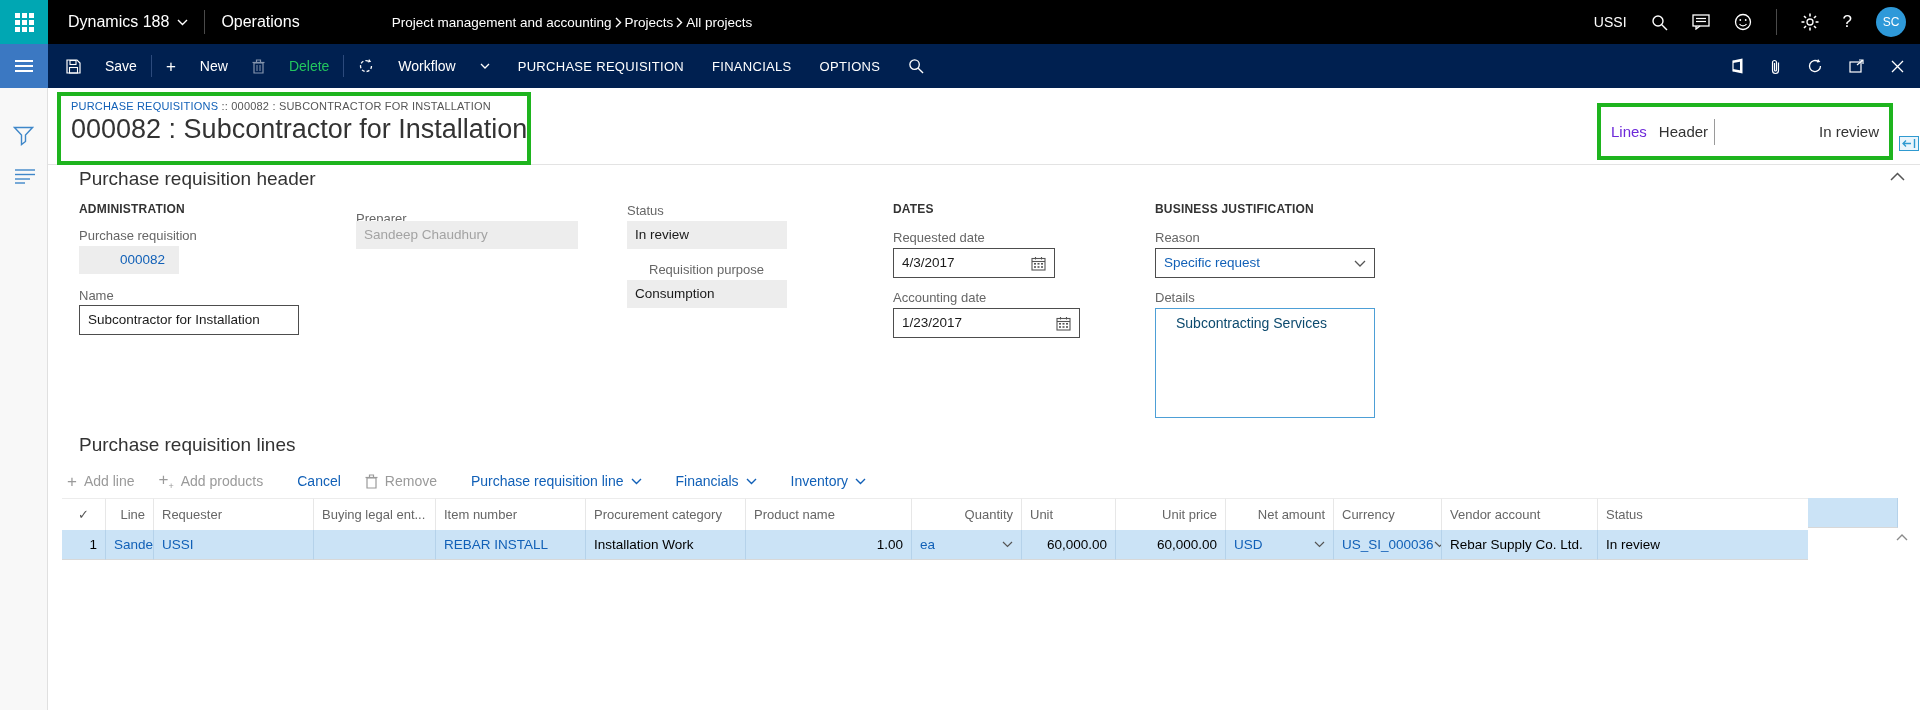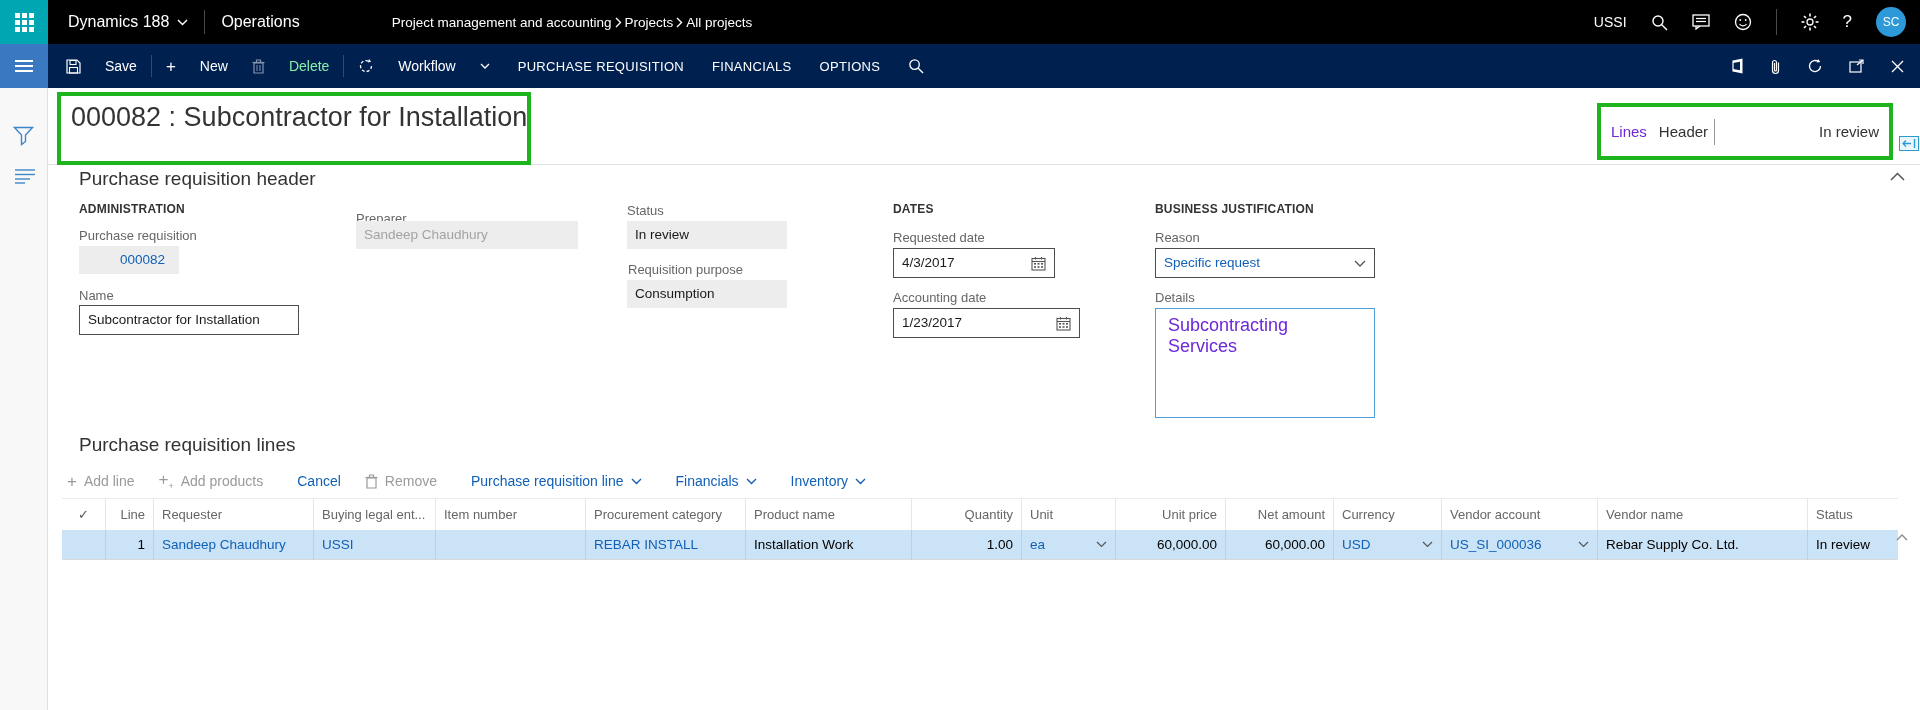--- a/index.html
+++ b/index.html
@@ -19,21 +19,21 @@
   .tb-right .sep { width:1px; height:26px; background:#4a4a4a; }
   .avatar { width:30px; height:30px; border-radius:50%; background:#2e99d9; color:#fff; font-size:12px; display:flex; align-items:center; justify-content:center; }
   .tb-icon { color:#fff; display:flex; align-items:center; cursor:pointer; }
   .help-q { font-size:17px; }
 
   
   .actionbar { position:absolute; left:0; top:44px; width:1920px; height:44px; background:#002050; display:flex; align-items:center; color:#fff; }
   .ham-btn { width:48px; height:44px; background:#3b78c2; display:flex; align-items:center; justify-content:center; flex:0 0 auto; cursor:pointer; }
   .ham i { display:block; width:18px; height:2px; background:#fff; margin:3px 0; }
   .ab-item { display:flex; align-items:center; gap:24px; font-size:14px; white-space:nowrap; cursor:pointer; }
-  .ab-item.disabled { color:#86efac; cursor:default; }
+  .ab-item.disabled { color:#22c55e; cursor:default; }
   .ab-sep { width:1px; height:22px; background:#2c4a7c; margin:0 14px; }
   .ab-tab { font-size:13px; letter-spacing:.3px; margin-left:28px; cursor:pointer; }
   .ab-right { margin-left:auto; display:flex; align-items:center; gap:26px; padding-right:16px; }
   .plus-glyph { font-size:17px; font-weight:400; line-height:1; }
 
   
   .siderail { position:absolute; left:0; top:88px; width:48px; height:622px; background:#f8f8f8; border-right:1px solid #e0e0e0; }
   .rail-icon { position:absolute; left:13px; color:#3f87c9; cursor:pointer; }
 
   
@@ -55,21 +55,21 @@
   .sec-title { position:absolute; font-size:19px; font-weight:400; color:#333; white-space:nowrap; }
   .grp-h { position:absolute; font-size:12px; font-weight:bold; color:#333; letter-spacing:.2px; }
   .f-label { position:absolute; font-size:13px; color:#666; white-space:nowrap; }
   .f-box { position:absolute; height:28px; line-height:28px; font-size:13.5px; padding:0 8px; background:#ededed; color:#1a1a1a; white-space:nowrap; overflow:hidden; }
   .f-box.linkval { color:#1160b7;padding-left:41px; }
   .f-box.dim { color:#a3a3a3; }
   .f-input { position:absolute; height:30px; line-height:28px; font-size:13.5px; padding:0 8px; background:#fff; border:1px solid #4d4d4d; color:#1a1a1a; display:flex; align-items:center; }
   .f-input .grow { flex:1 1 auto; white-space:nowrap; overflow:hidden; }
   .f-input .tail-ic { flex:0 0 auto; color:#555; display:flex; align-items:center; }
   .f-input.combo .grow { color:#1160b7; }
-  .f-area { position:absolute; background:#fff; border:1px solid #4d9fd6; font-size:18px; color:#6d28d9; padding:6px 12px; }
+  .f-area { position:absolute; background:#fff; border:1px solid #4d9fd6; font-size:14px; color:#0c4a6e; padding:6px 20px; }
 
   
   .ltb { position:absolute; left:67px; top:468px; display:flex; align-items:center; height:26px; }
   .ltb .t-item { display:flex; align-items:center; gap:7px; font-size:14px; white-space:nowrap; cursor:pointer; }
   .ltb .dis { color:#9a9a9a; cursor:default; }
   .ltb .blu { color:#1160b7; }
   .ltb .gap1 { margin-left:24px; } .ltb .gap2 { margin-left:34px; }
 
   
   .grid { position:absolute; left:62px; top:498px; width:1836px; display:grid;
@@ -280,20 +280,23 @@
             <line x1="2" y1="11" x2="17" y2="11"></line>
             <line x1="2" y1="15" x2="12" y2="15"></line>
           </g>
         </svg>
     </span>
   </div>
 
   <div class="hdr-divider"></div>
 
   <div class="greenbox1">
+    <div class="crumbline">
+      <span class="lk2">PURCHASE REQUISITIONS</span><span class="rest"> :: 000082 : SUBCONTRACTOR FOR INSTALLATION</span>
+    </div>
     <div class="pagetitle">000082 : Subcontractor for Installation</div>
   </div>
 
   <div class="greenbox2">
     <span class="vt-lines">Lines</span>
     <span class="vt-header">Header</span>
     <span class="vt-caret"></span>
     <span class="vt-status">In review</span>
   </div>
 
@@ -318,21 +321,21 @@
   <div class="f-label" style="left:79px; top:288px;">Name</div>
   <div class="f-input" style="left:79px; top:305px; width:220px;">
     <span class="grow">Subcontractor for Installation</span>
   </div>
 
   <div class="f-label" style="left:356px; top:211px;">Preparer</div>
   <div class="f-box dim" style="left:356px; top:221px; width:222px;">Sandeep Chaudhury</div>
 
   <div class="f-label" style="left:627px; top:203px;">Status</div>
   <div class="f-box" style="left:627px; top:221px; width:160px;">In review</div>
-  <div class="f-label" style="left:628px; top:262px;">Requisition purpose</div>
+  <div class="f-label" style="left:649px; top:262px;">Requisition purpose</div>
   <div class="f-box" style="left:627px; top:280px; width:160px;">Consumption</div>
 
   <div class="grp-h" style="left:893px; top:202px;">DATES</div>
   <div class="f-label" style="left:893px; top:230px;">Requested date</div>
   <div class="f-input" style="left:893px; top:248px; width:162px;">
     <span class="grow">4/3/2017</span>
     <span class="tail-ic">
       <svg width="15" height="15" viewBox="0 0 15 15">
           <rect x="1" y="2.5" width="13" height="11.5" fill="none" stroke="#555" stroke-width="1.1"></rect>
           <line x1="1" y1="5.5" x2="14" y2="5.5" stroke="#555" stroke-width="1.1"></line>
@@ -441,21 +444,20 @@
     <div class="gh">Buying legal ent...</div>
     <div class="gh">Item number</div>
     <div class="gh">Procurement category</div>
     <div class="gh">Product name</div>
     <div class="gh r">Quantity</div>
     <div class="gh">Unit</div>
     <div class="gh r">Unit price</div>
     <div class="gh r">Net amount</div>
     <div class="gh">Currency</div>
     <div class="gh">Vendor account</div>
-    <div class="gh">Vendor name</div>
     <div class="gh" style="border-right:none;">Status</div>
 
     <div class="gc"></div>
     <div class="gc r dk">1</div>
     <div class="gc">
         <span class="lk">Sandeep Chaudhury</span>
       </div>
     <div class="gc">
         <span class="lk">USSI</span>
       </div>

